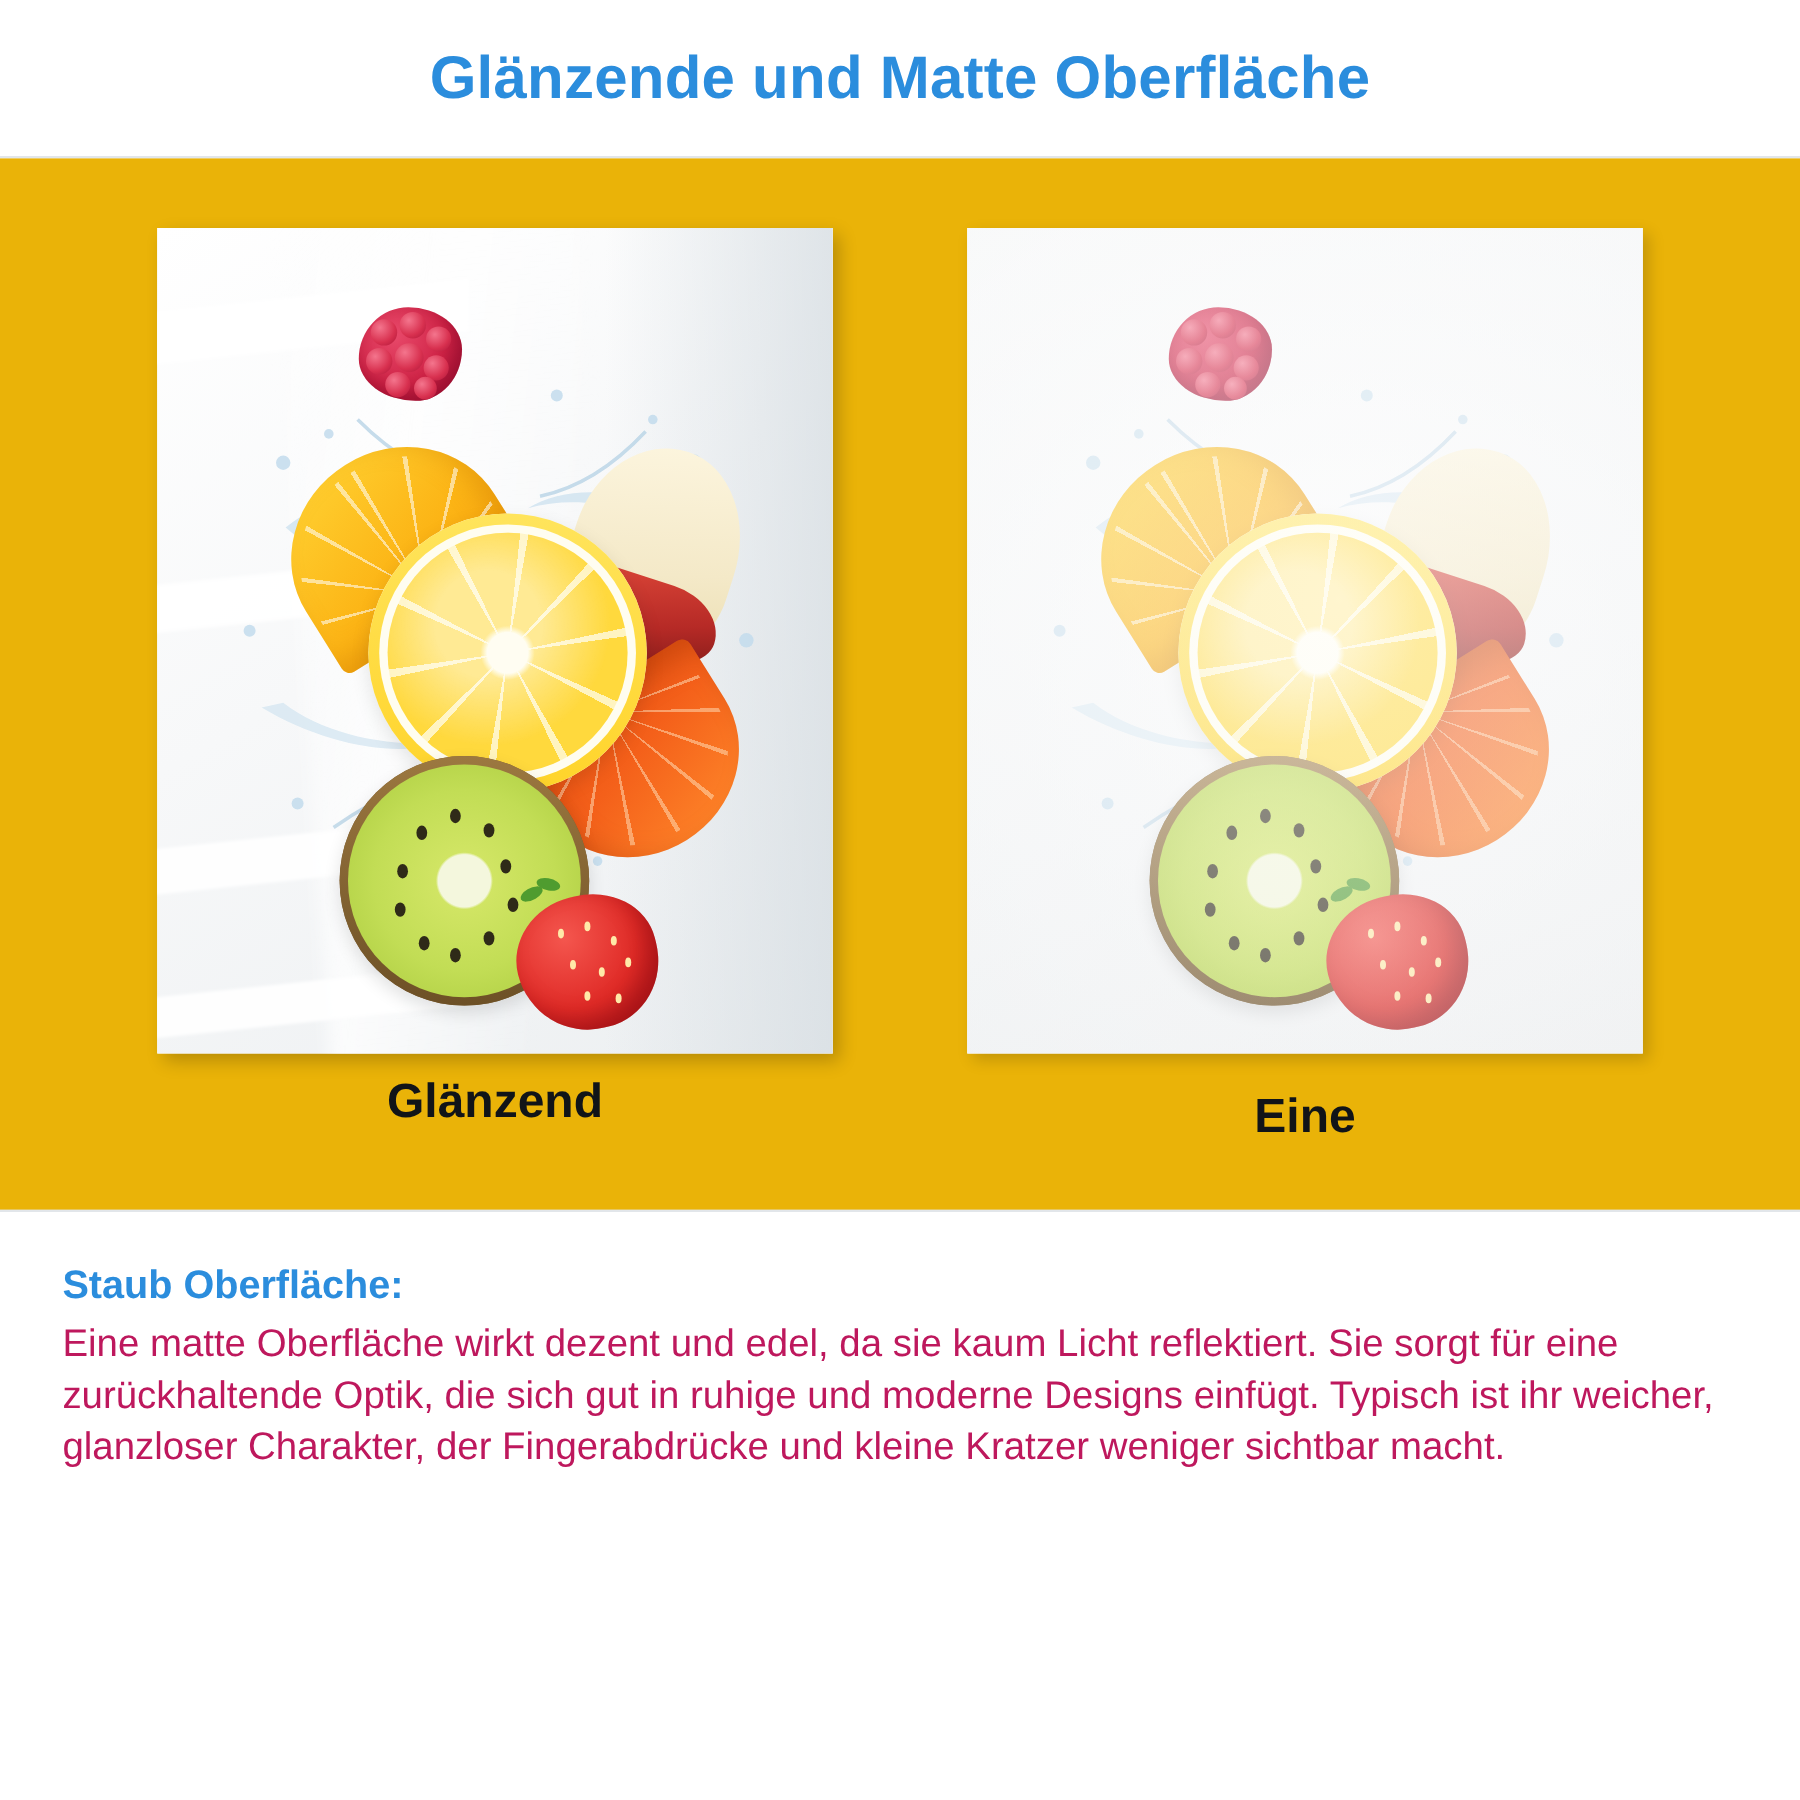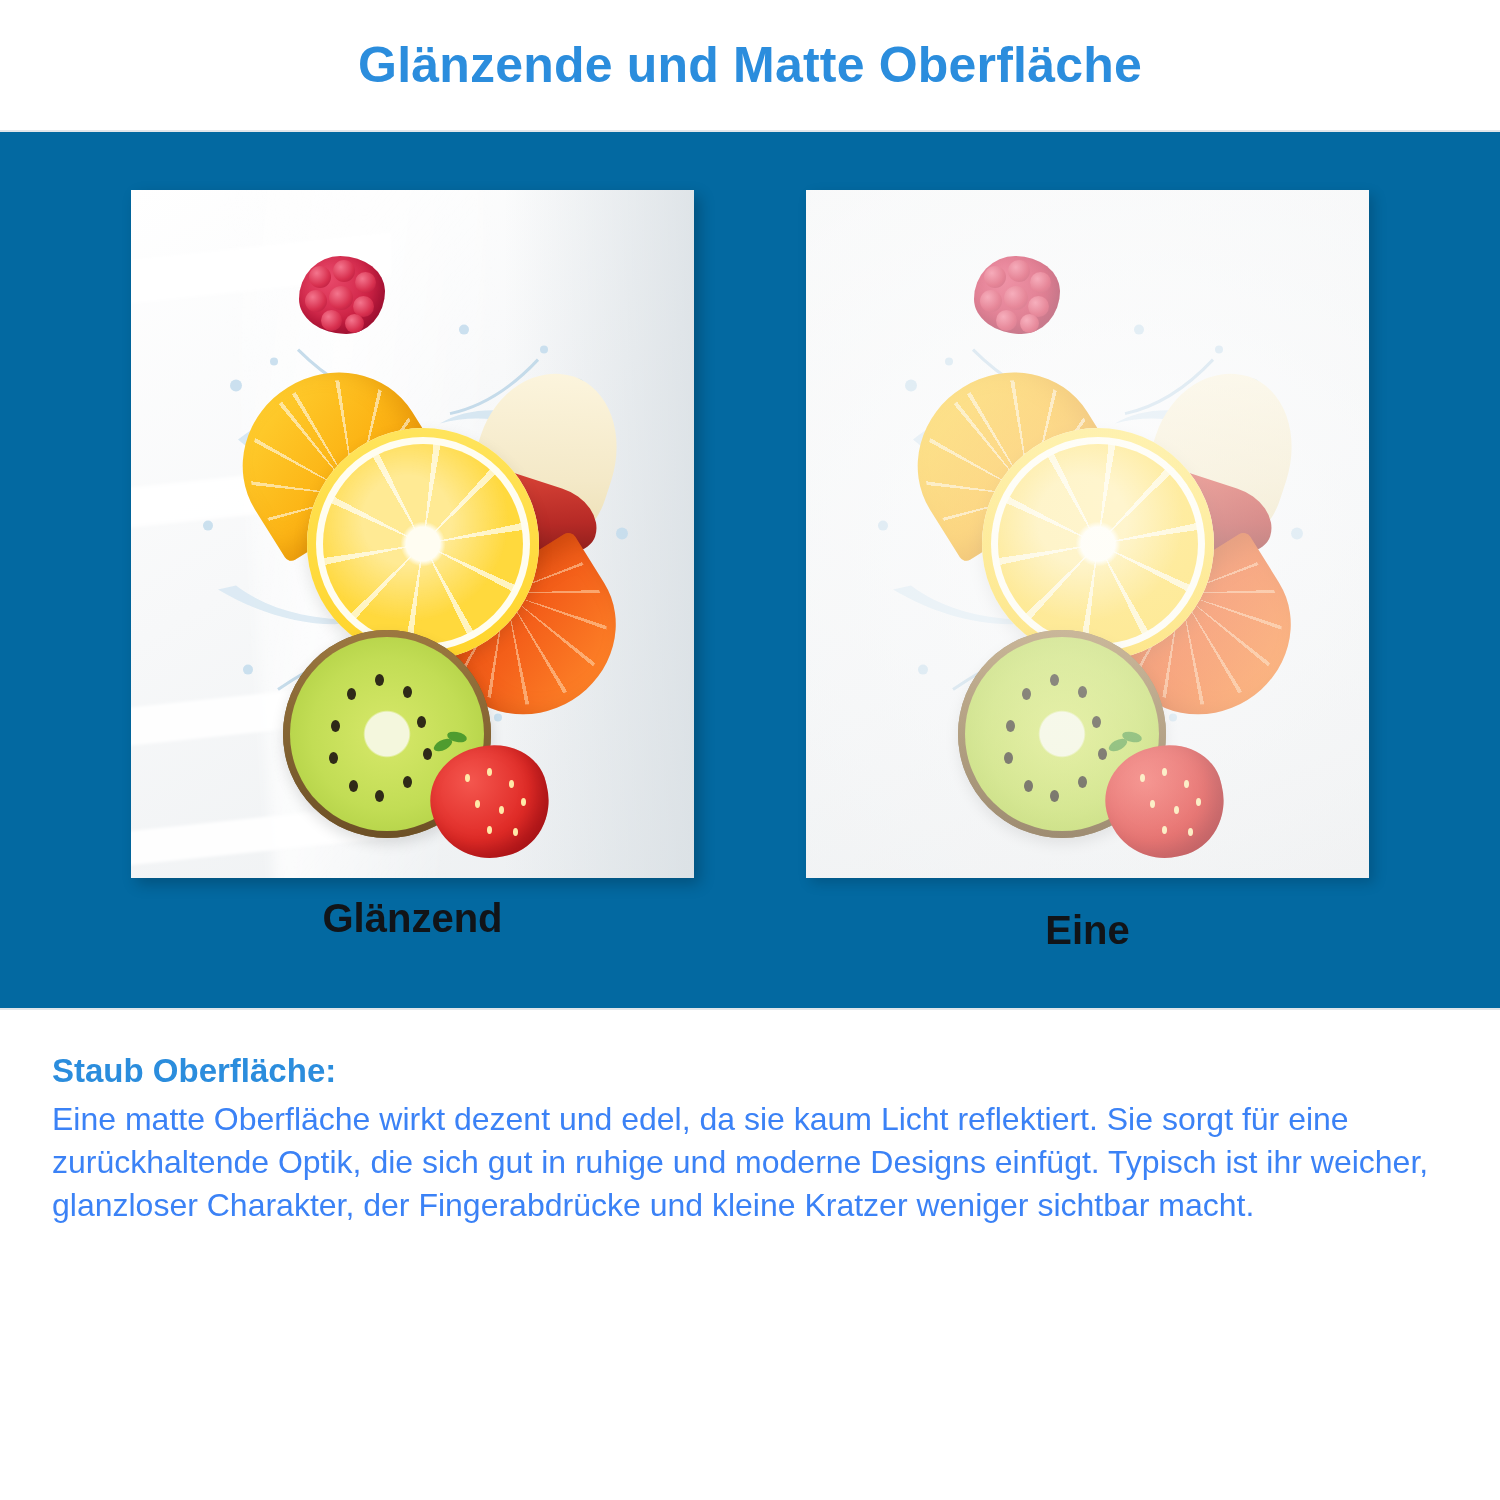--- a/index.html
+++ b/index.html
@@ -36,21 +36,21 @@
     font-size: 50px;
     font-weight: bold;
     letter-spacing: 0.2px;
     text-align: left;
   }
 
   
   .compare-panel {
     position: relative;
     height: 878px;
-    background: #0369a1;
+    background: #eab308;
     border-bottom: 2px solid #e2e6ea;
     box-sizing: border-box;
     display: flex;
     justify-content: center;
     align-items: flex-start;
     gap: 100px;
     padding-top: 58px;
   }
 
   .sample {
@@ -308,21 +308,21 @@
     padding: 42px 52px 0 52px;
     box-sizing: border-box;
   }
   .block-title {
     color: #2b8ddd;
     font-size: 33px;
     font-weight: bold;
     margin: 0 0 8px 0;
   }
   .block-body {
-    color: #3b82f6;
+    color: #be185d;
     font-size: 32px;
     line-height: 1.34;
     margin: 0 0 34px 0;
     max-width: 1400px;
   }
 </style>
 </head>
 <body>
 
 <div class="page">

